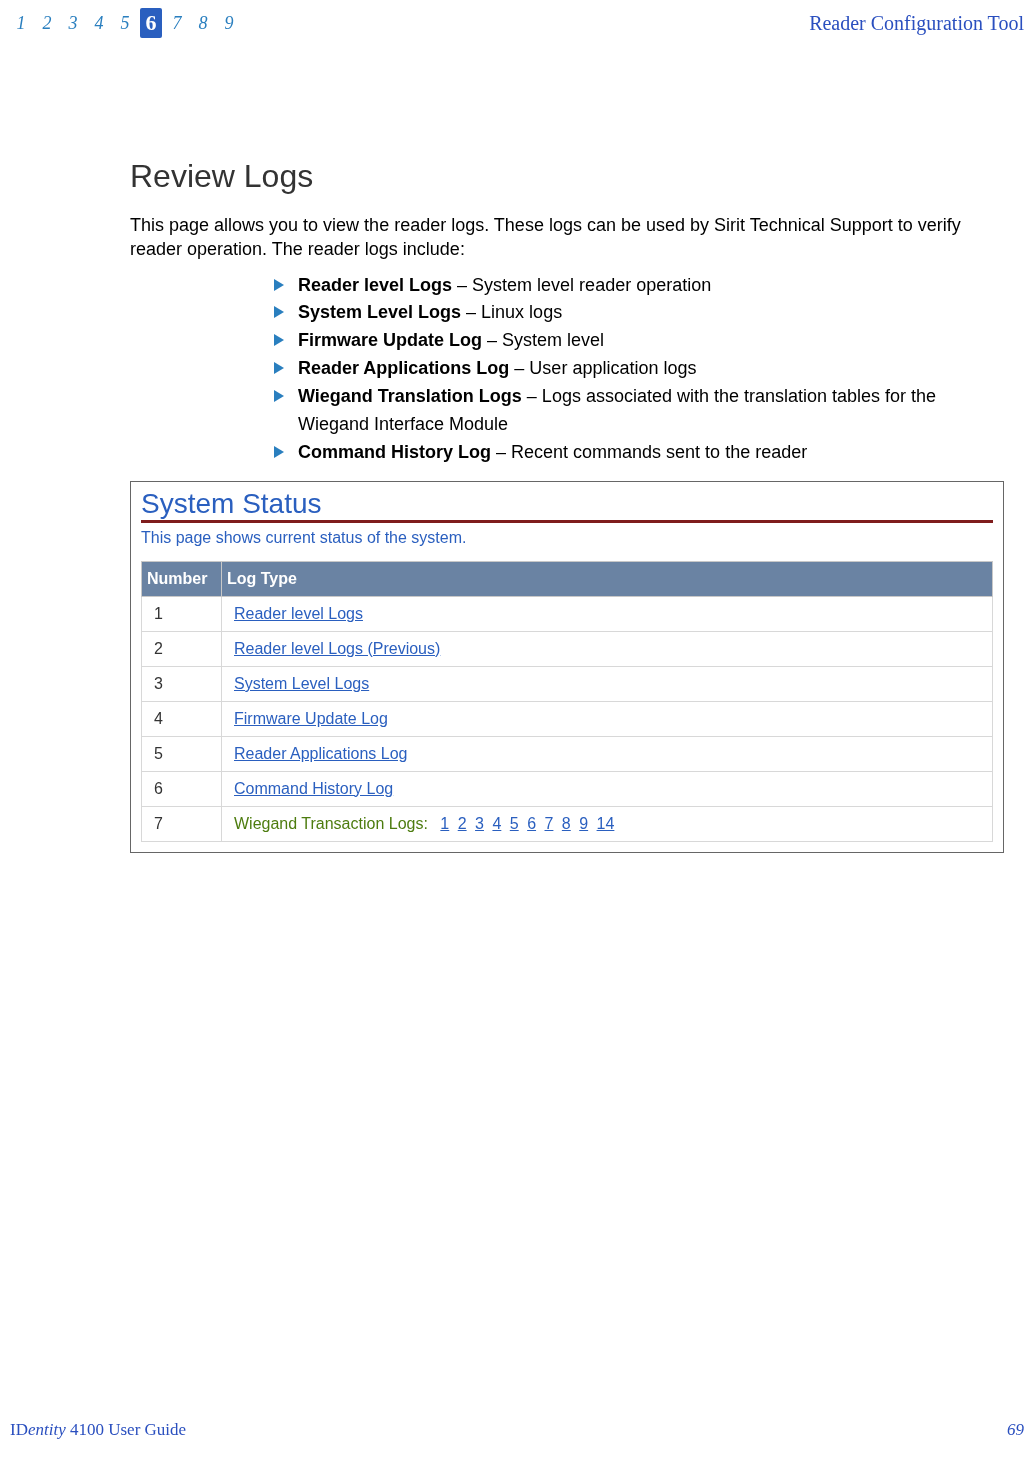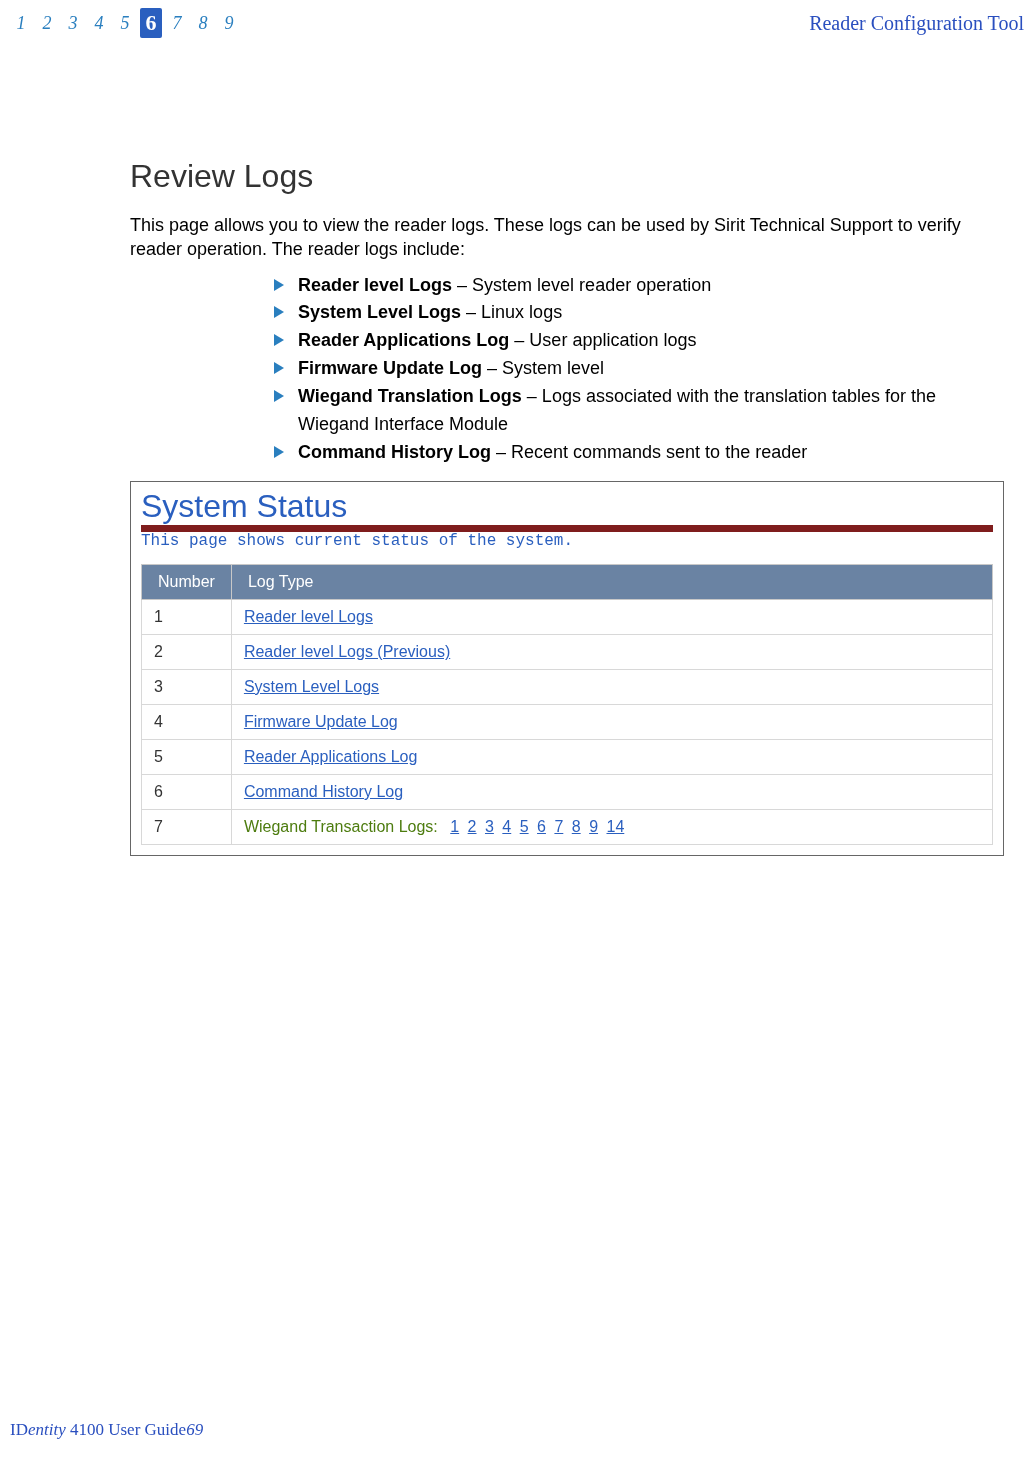--- a/index.html
+++ b/index.html
@@ -86,60 +86,61 @@
   .bullets li b { font-weight: bold; }
   .screenshot-box {
     margin-top: 14px;
     border: 1px solid #666;
     padding: 6px 10px 10px 10px;
     background: #fff;
   }
   .ss-title {
     color: #2a5fbf;
     font-family: Verdana, Arial, sans-serif;
-    font-size: 32px;
-    border-bottom: 7px solid #7f1d1d;
+    font-size: 28px;
+    border-bottom: 3px solid #7f1d1d;
+    margin-bottom: 6px;
   }
   .ss-desc {
     color: #2a5fbf;
     font-size: 16px;
     margin-bottom: 14px;
-    font-family: Liberation Mono, monospace;
   }
   table.logs {
     width: 100%;
     border-collapse: collapse;
     font-size: 16px;
   }
   table.logs th {
     background: #6a83a3;
     color: #fff;
     text-align: left;
-    padding: 8px 16px;
+    padding: 8px 5px;
     border: 1px solid #c8c8c8;
-    font-weight: normal;
+    font-weight: bold;
   }
   table.logs td {
     border: 1px solid #d8d8d8;
     padding: 8px 12px;
     color: #333;
   }
   table.logs td.num { width: 80px; color: #333; }
   table.logs td a {
     color: #2a5fbf;
     text-decoration: underline;
   }
   .wiegand-label { color: #4d7c0f; margin-right: 6px; }
   .wiegand-links a { margin: 0 2px; color:#2a5fbf; text-decoration: underline;}
   .footer {
     position: absolute;
     bottom: 28px;
     left: 10px;
     right: 10px;
     display: flex;
+    justify-content: space-between;
     color: #2a4fbf;
     font-family: Georgia, 'Times New Roman', serif;
     font-size: 17px;
   }
   .footer .entity { font-style: italic; }
 </style>
 </head>
 <body>
 
 <div class="top-bar">
@@ -156,22 +157,22 @@
     </div>
   <div class="header-title">Reader Configuration Tool</div>
 </div>
 
 <div class="main">
   <h1 class="section-title">Review Logs</h1>
   <p class="body-text">This page allows you to view the reader logs. These logs can be used by Sirit Technical Support to verify reader operation. The reader logs include:</p>
   <ul class="bullets">
       <li><b>Reader level Logs</b><span> – System level reader operation</span></li>
       <li><b>System Level Logs</b><span> – Linux logs</span></li>
+      <li><b>Firmware Update Log</b><span> – System level</span></li>
       <li><b>Reader Applications Log</b><span> – User application logs</span></li>
-      <li><b>Firmware Update Log</b><span> – System level</span></li>
       <li><b>Wiegand Translation Logs</b><span> – Logs associated with the translation tables for the Wiegand Interface Module</span></li>
       <li><b>Command History Log</b><span> – Recent commands sent to the reader</span></li>
     </ul>
 
   <div class="screenshot-box">
     <div class="ss-title">System Status</div>
     <div class="ss-desc">This page shows current status of the system.</div>
     <table class="logs">
       <thead>
         <tr>

